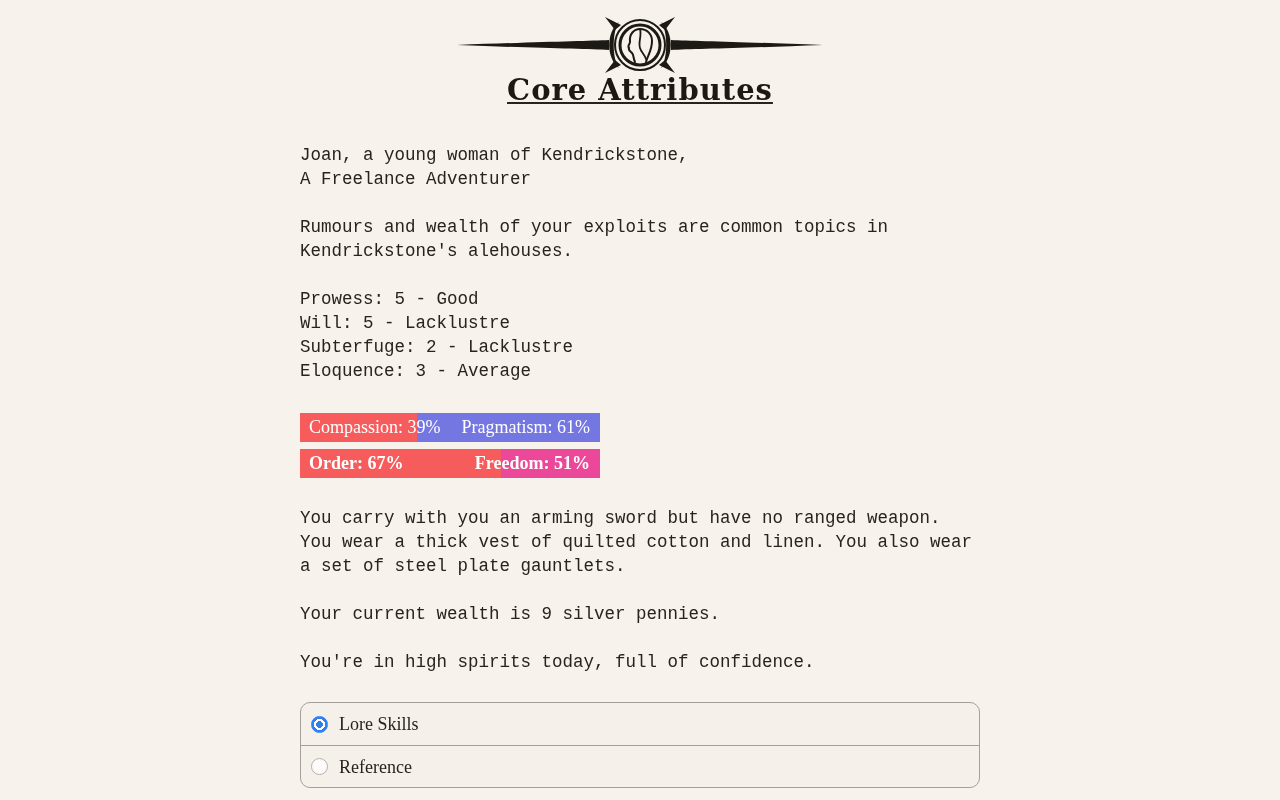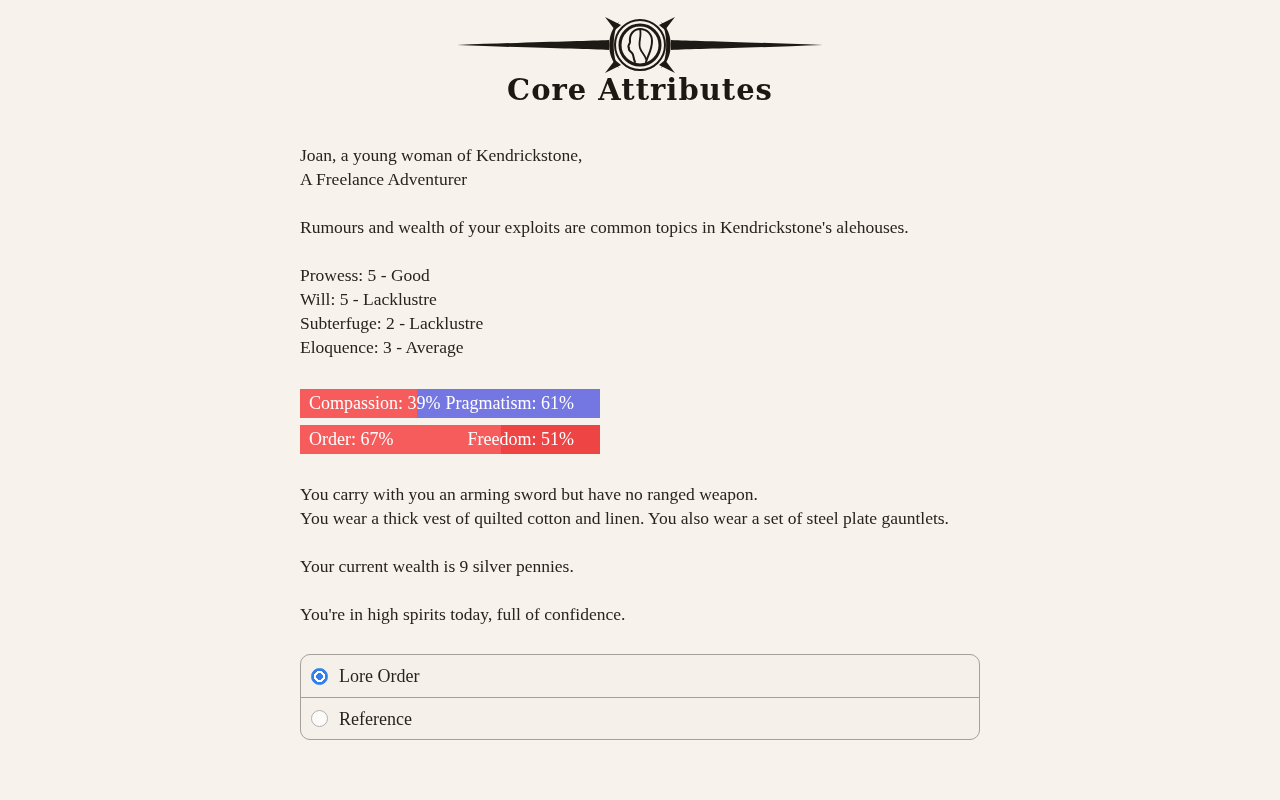--- a/index.html
+++ b/index.html
@@ -3,38 +3,38 @@
 <meta charset="utf-8">
 <style>
   * { margin: 0; padding: 0; box-sizing: border-box; }
   html, body { width: 1280px; height: 800px; overflow: hidden; }
   body {
     background: #f7f2eb;
     color: #29231d;
     font-family: "Liberation Serif", "DejaVu Serif", serif;
   }
   
-  .header { text-align: center; }
+  .header { text-align: center; text-decoration: underline; }
   .emblem { display: block; margin: 16px auto 0; }
   .page-title {
     font-family: "DejaVu Serif", serif;
     font-size: 29px;
     font-weight: 700;
     letter-spacing: 1px;
     line-height: 32px;
     color: #1d1814;
   }
   
   .content {
     width: 680px;
     margin: 0 auto;
     font-size: 17.5px;
     line-height: 24px;
   }
-  .content > p { margin: 24px 0; }
+  .content > p { margin: 24px 0; font-family: Liberation Mono, monospace; }
   .content > p.first { margin-top: 37px; }
   .note { font-style: italic; }
   
   .bars { margin: 30px 0 28px; width: 300px; }
   .bar {
     position: relative;
     height: 29px;
     margin-bottom: 7px;
     color: #ffffff;
     font-size: 18px;
@@ -46,21 +46,21 @@
     left: 0; top: 0; bottom: 0;
   }
   .bar .lbl {
     position: absolute;
     top: 0;
     line-height: 29px;
     white-space: nowrap;
     z-index: 2;
   }
   .bar .lbl.left  { left: 9px; }
-  .bar .lbl.right { right: 26px; }
+  .bar .lbl.right { right: 10px; }
   
   .choices {
     margin-top: 28px;
     border: 1px solid #a49f97;
     border-radius: 10px;
     background: #f5f0e9;
   }
   .choice-row {
     display: flex;
     align-items: center;
@@ -125,21 +125,21 @@
     <span>Subterfuge: 2 - Lacklustre</span><br>
     <span>Eloquence: 3 - Average</span>
   </p>
 
   <div class="bars">
     <div class="bar" style="background: rgb(116, 118, 225); padding-left: 31px;">
       <div class="fill" style="width: 39%; background: rgb(246, 92, 92);"></div>
       <span class="lbl left">Compassion: 39%</span>
       <span class="lbl right">Pragmatism: 61%</span>
     </div>
-    <div class="bar" style="background: #ef4444;">
+    <div class="bar" style="background: #ec4899; font-weight: bold;">
       <div class="fill" style="width: 67%; background: rgb(246, 92, 92);"></div>
       <span class="lbl left">Order: 67%</span>
       <span class="lbl right">Freedom: 51%</span>
     </div>
   </div>
 
   <p>
     <span>You carry with you an arming sword but have no ranged weapon.</span><br>
     <span>You wear a thick vest of quilted cotton and linen. You also wear a set of steel plate gauntlets.</span>
   </p>
@@ -147,21 +147,21 @@
   <p>Your current wealth is 9 silver pennies.</p>
 
 
   <p>
     <span>You're in high spirits today, full of confidence.</span><br>
   </p>
 
   <div class="choices">
     <label class="choice-row">
       <span class="radio selected"></span>
-      <span class="choice-label">Lore Order</span>
+      <span class="choice-label">Lore Skills</span>
     </label>
     <label class="choice-row">
       <span class="radio"></span>
       <span class="choice-label">Reference</span>
     </label>
   </div>
 
 </main>
 
 </body></html>

